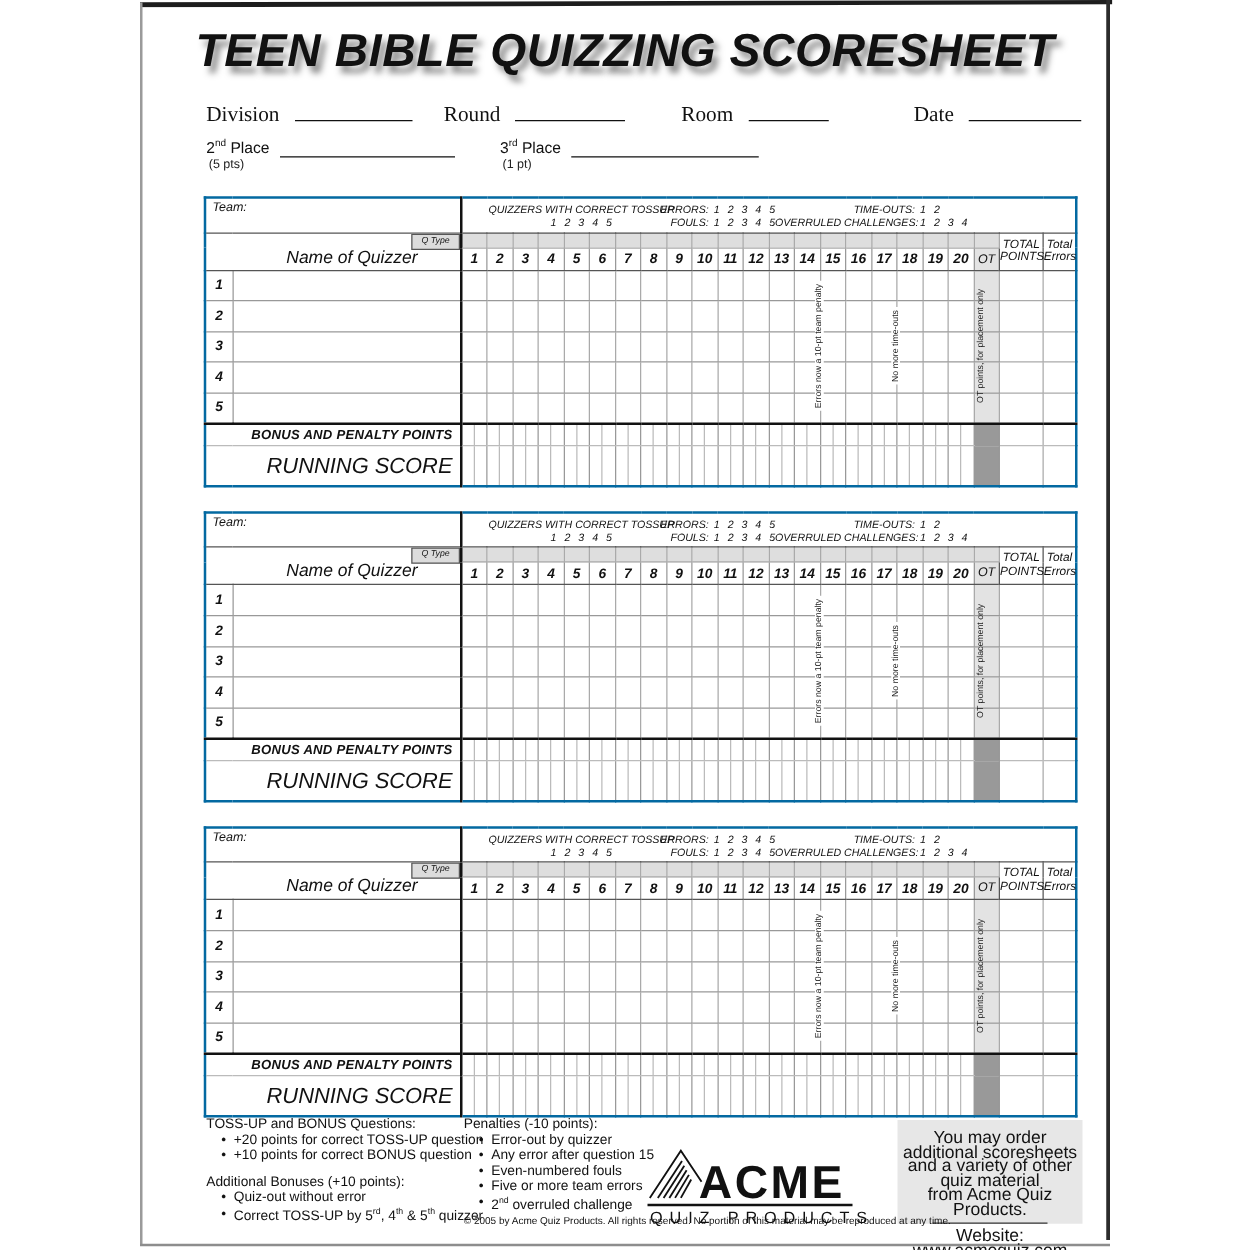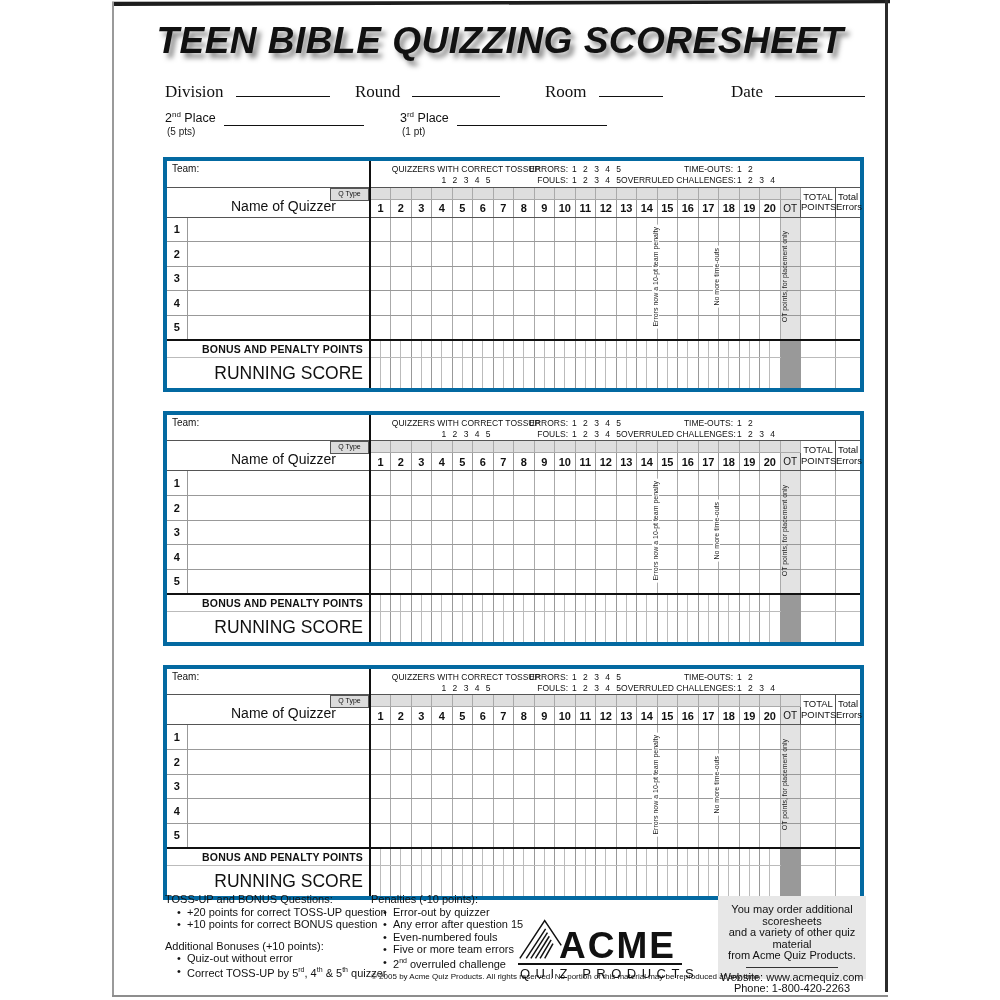--- a/index.html
+++ b/index.html
@@ -34,21 +34,21 @@
   .place:nth-child(2){left:400px}.place:nth-child(2) .pline{width:150px}
   .place:nth-child(3){left:640px}.place:nth-child(3) .pline{width:172px}
   .plabel{font-size:12.5px;white-space:nowrap;}
   .plabel sup{font-size:8px;}
   .ppts{font-size:10px;color:#222;margin-top:1px;padding-left:2px;white-space:nowrap;}
   .pline{border-bottom:1.5px solid #111;height:15px;margin-left:8px;}
 
   
   .tables{position:absolute;top:157px;left:163px;}
   .scoretable{position:relative;margin-bottom:19px;}
-  table{table-layout:fixed;border-collapse:collapse;width:697px;border:4px solid #0369a1;background:#fff;}
+  table{table-layout:fixed;border-collapse:collapse;width:697px;border:2px solid #0369a1;background:#fff;font-style:italic;}
   col.c-num{width:22px}col.c-name{width:183px}col.c-q{width:20.5px}col.c-tp{width:35px}col.c-te{width:26.5px}
   td{padding:0;vertical-align:middle;}
 
   tr.band{height:28px;}
   .teamcell{border:1px solid #555;vertical-align:top;font-size:10px;padding:2px 0 0 5px;}
   .bandcell{border:1px solid #555;border-left:2px solid #111;position:relative;font-size:8.5px;}
   .hb{position:absolute;top:3px;line-height:11px;white-space:nowrap;}
   .hb1{left:20px;width:150px;text-align:center;}
   .hb2{left:100px;display:grid;grid-template-columns:97px auto;column-gap:4px;}
   .hb3{left:250px;display:grid;grid-template-columns:112px auto;column-gap:4px;}
@@ -111,21 +111,21 @@
   .bullet::before{content:"•";position:absolute;left:12px;}
   .bullet sup{font-size:7px;}
 
   .logo{position:absolute;left:518px;top:27px;width:164px;}
   .logo-top{display:flex;align-items:flex-end;}
   .acme{font-size:37px;font-weight:700;letter-spacing:2px;line-height:.82;margin-left:-5px;}
   .logo-rule{border-top:2px solid #111;margin-top:2px;}
   .logo-sub{font-size:13px;letter-spacing:5.5px;margin-top:3px;padding-left:2px;white-space:nowrap;}
 
   .orderbox{position:absolute;left:718px;top:6px;width:148px;height:83px;background:#e7e7e7;
-            text-align:center;font-size:11px;line-height:11.5px;padding-top:8px;box-sizing:border-box;}
+            text-align:center;font-size:14px;line-height:11.5px;padding-top:8px;box-sizing:border-box;}
   .orderbox .divider{width:92px;border-top:1.5px solid #333;margin:5px auto 4px auto;}
   .copyright{position:absolute;left:371px;top:81px;font-size:8px;white-space:nowrap;color:#111;}
 </style>
 </head>
 <body>
 
 <div class="page">
   <div class="edge-top"></div>
   <div class="edge-right"></div>
   <div class="edge-left"></div>

